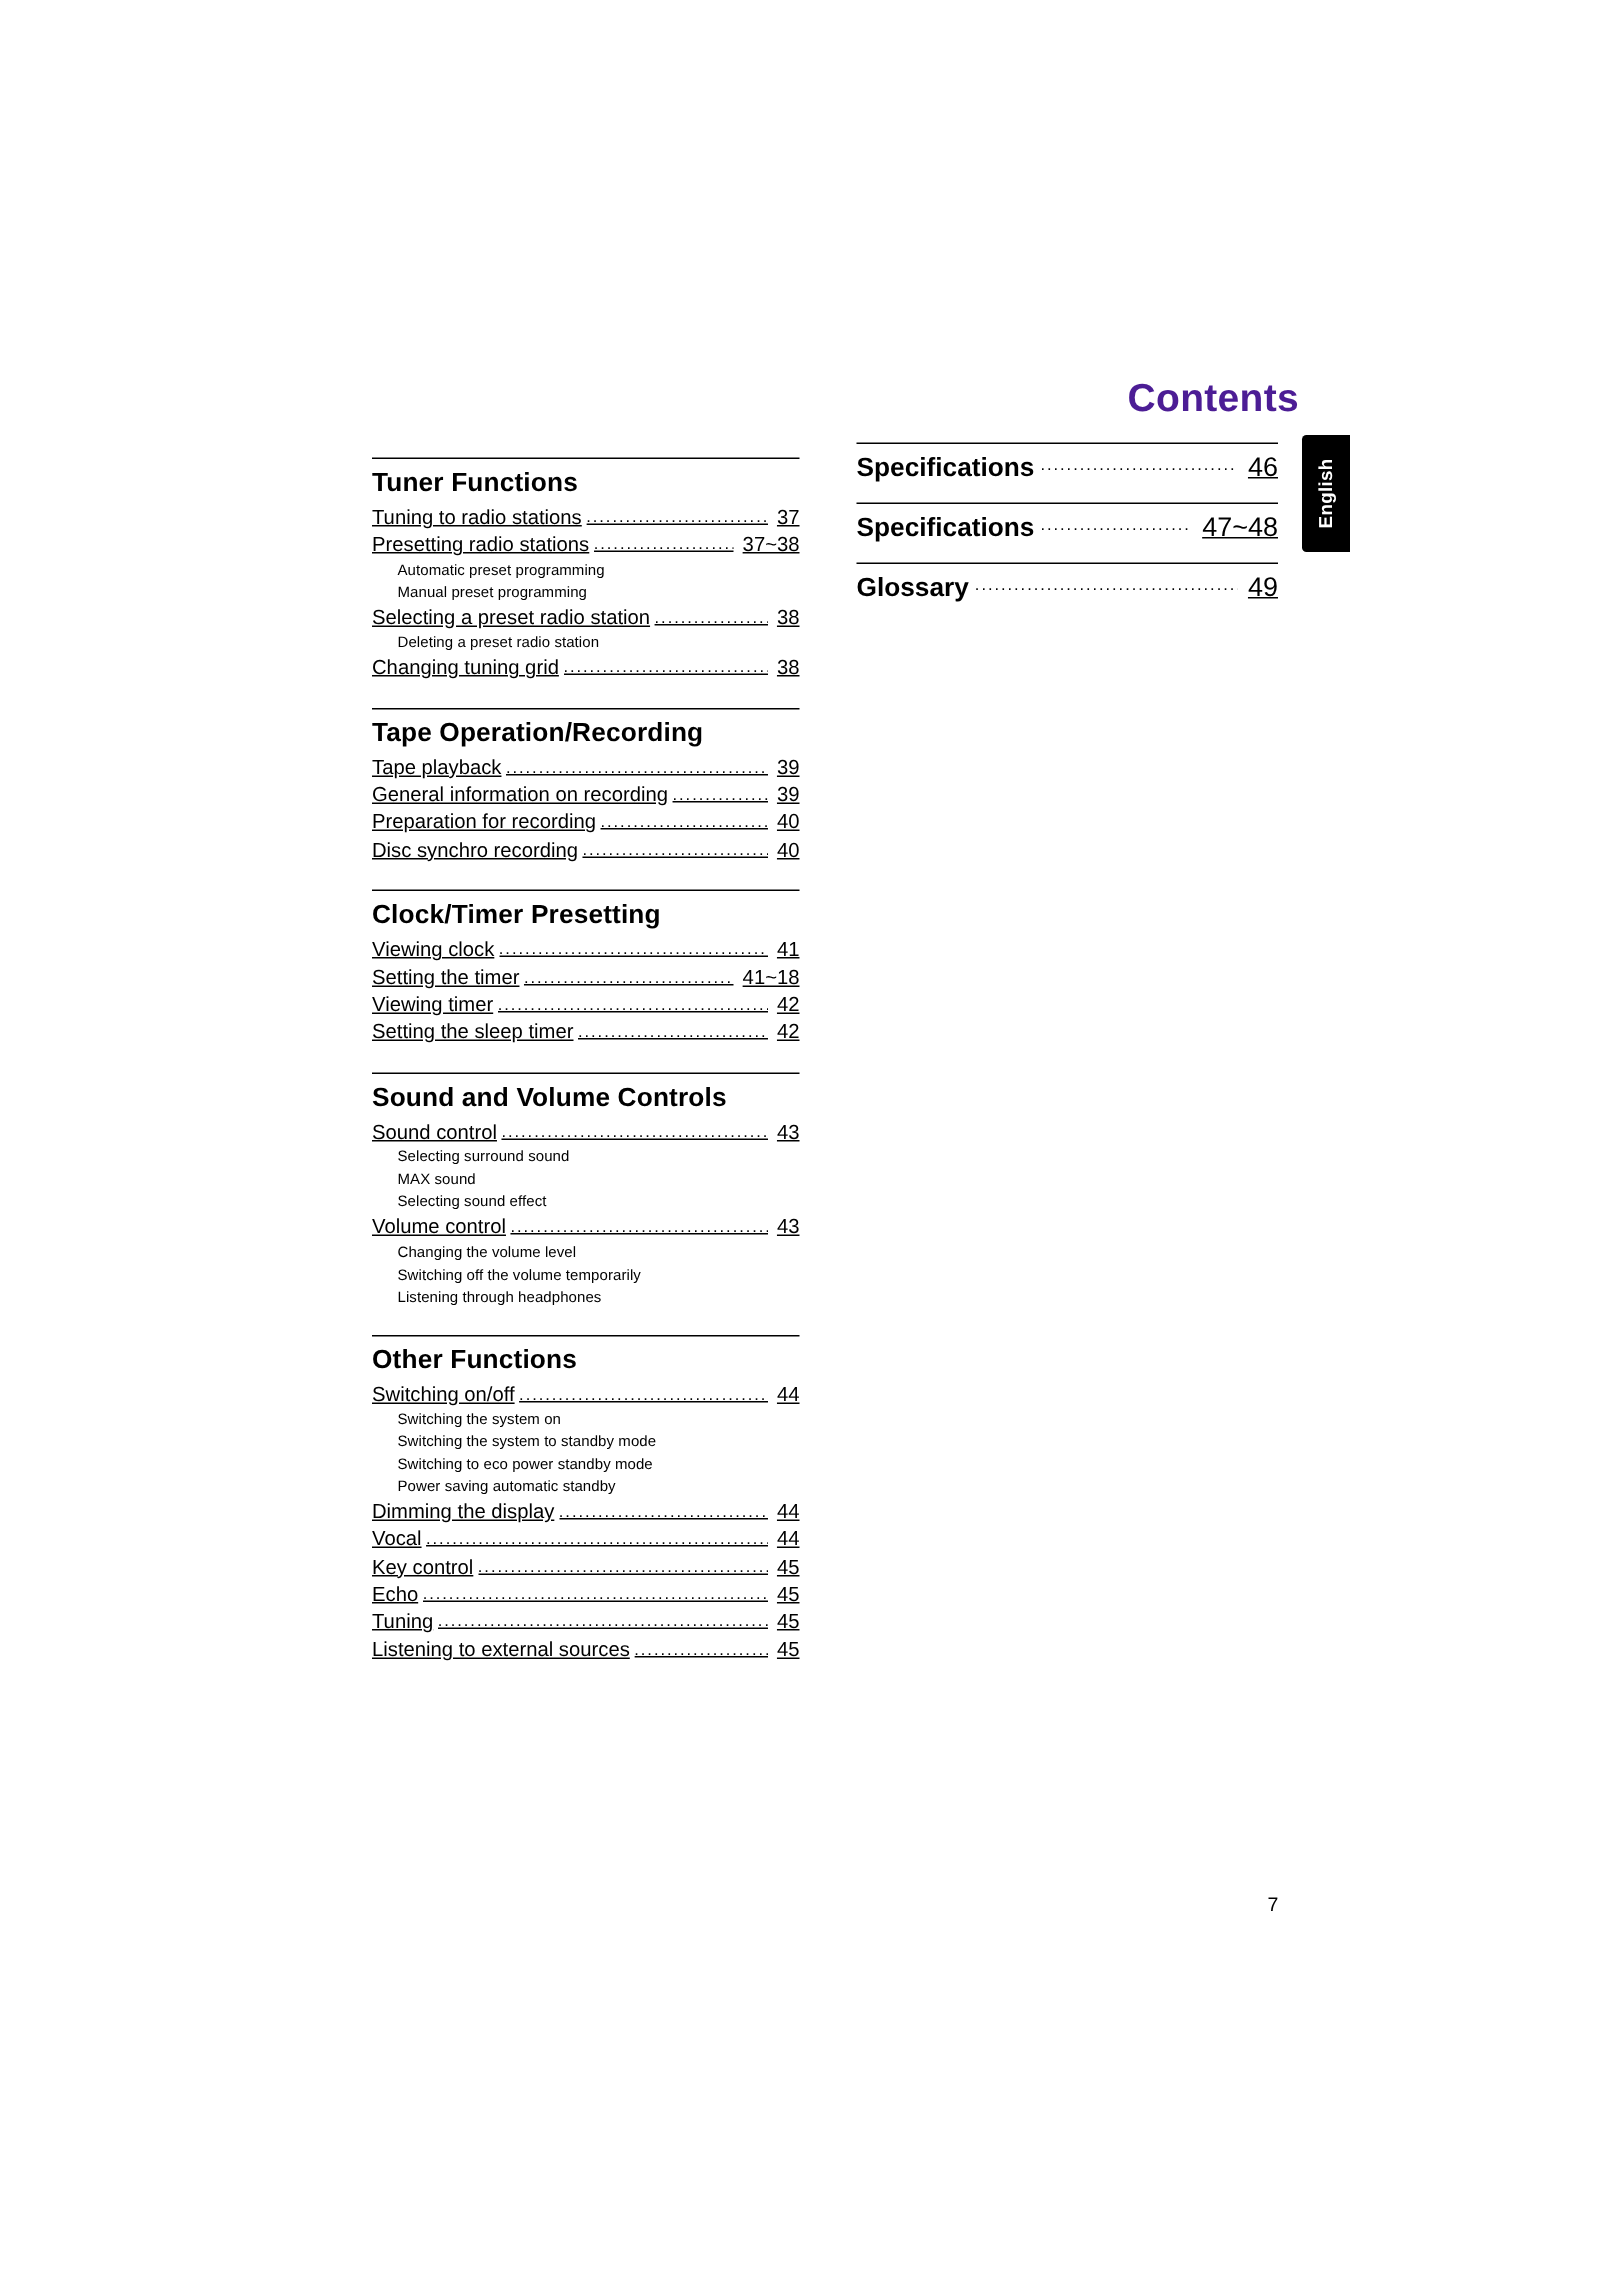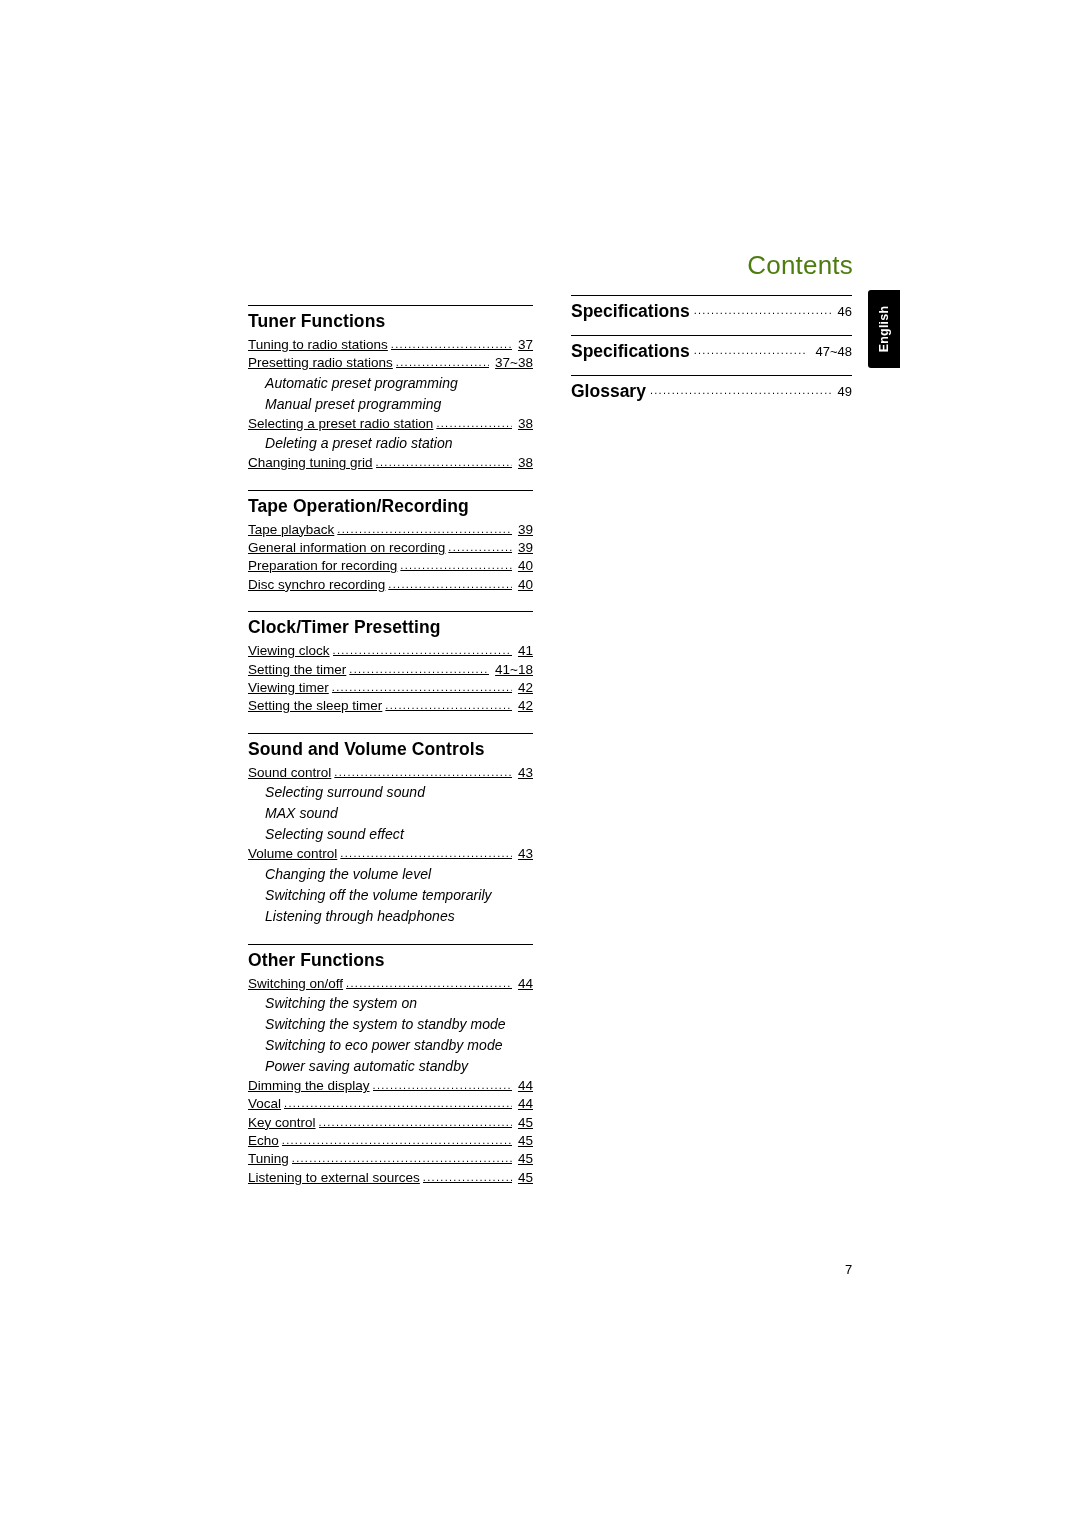--- a/index.html
+++ b/index.html
@@ -17,26 +17,26 @@
   }
   .page {
     position: absolute;
     left: 0; top: 0;
     width: 1080px;
     height: 1527px;
   }
   
   .contents-title {
     position: absolute;
-    right: 227px;
+    right: 214px;
     top: 250px;
     font-size: 26px;
-    font-weight: normal;
+    font-weight: bold;
     letter-spacing: 0.2px;
-    color: #4d7c0f;
+    color: #4c1d95;
   }
   
   .english-tab {
     position: absolute;
     left: 868px;
     top: 290px;
     width: 32px;
     height: 78px;
     background: #000;
     border-radius: 3px 0 0 3px;
@@ -104,25 +104,24 @@
     position: relative;
     top: -1px;
   }
   .entry .pg {
     flex: 0 0 auto;
     padding-left: 6px;
     text-align: right;
     font-size: 13.5px;
   }
   .sub {
-    font-size: 14px;
+    font-size: 10px;
     line-height: 1.5;
     padding-left: 17px;
     letter-spacing: 0.05px;
-    font-style: italic;
   }
   
   .bigentry {
     display: flex;
     align-items: center;
     white-space: nowrap;
     margin-bottom: 0px;
   }
   .bigentry .etext {
     font-size: 17.5px;
@@ -135,21 +134,22 @@
     overflow: hidden;
     white-space: nowrap;
     font-size: 11px;
     letter-spacing: 1.3px;
     position: relative;
     top: -2px;
   }
   .bigentry .pg {
     flex: 0 0 auto;
     padding-left: 7px;
-    font-size: 13px;
+    font-size: 18px;
+    text-decoration: underline;
   }
   .rsection {
     margin-bottom: 13px;
   }
   .page-number {
     position: absolute;
     left: 845px;
     top: 1262px;
     font-size: 13px;
   }

